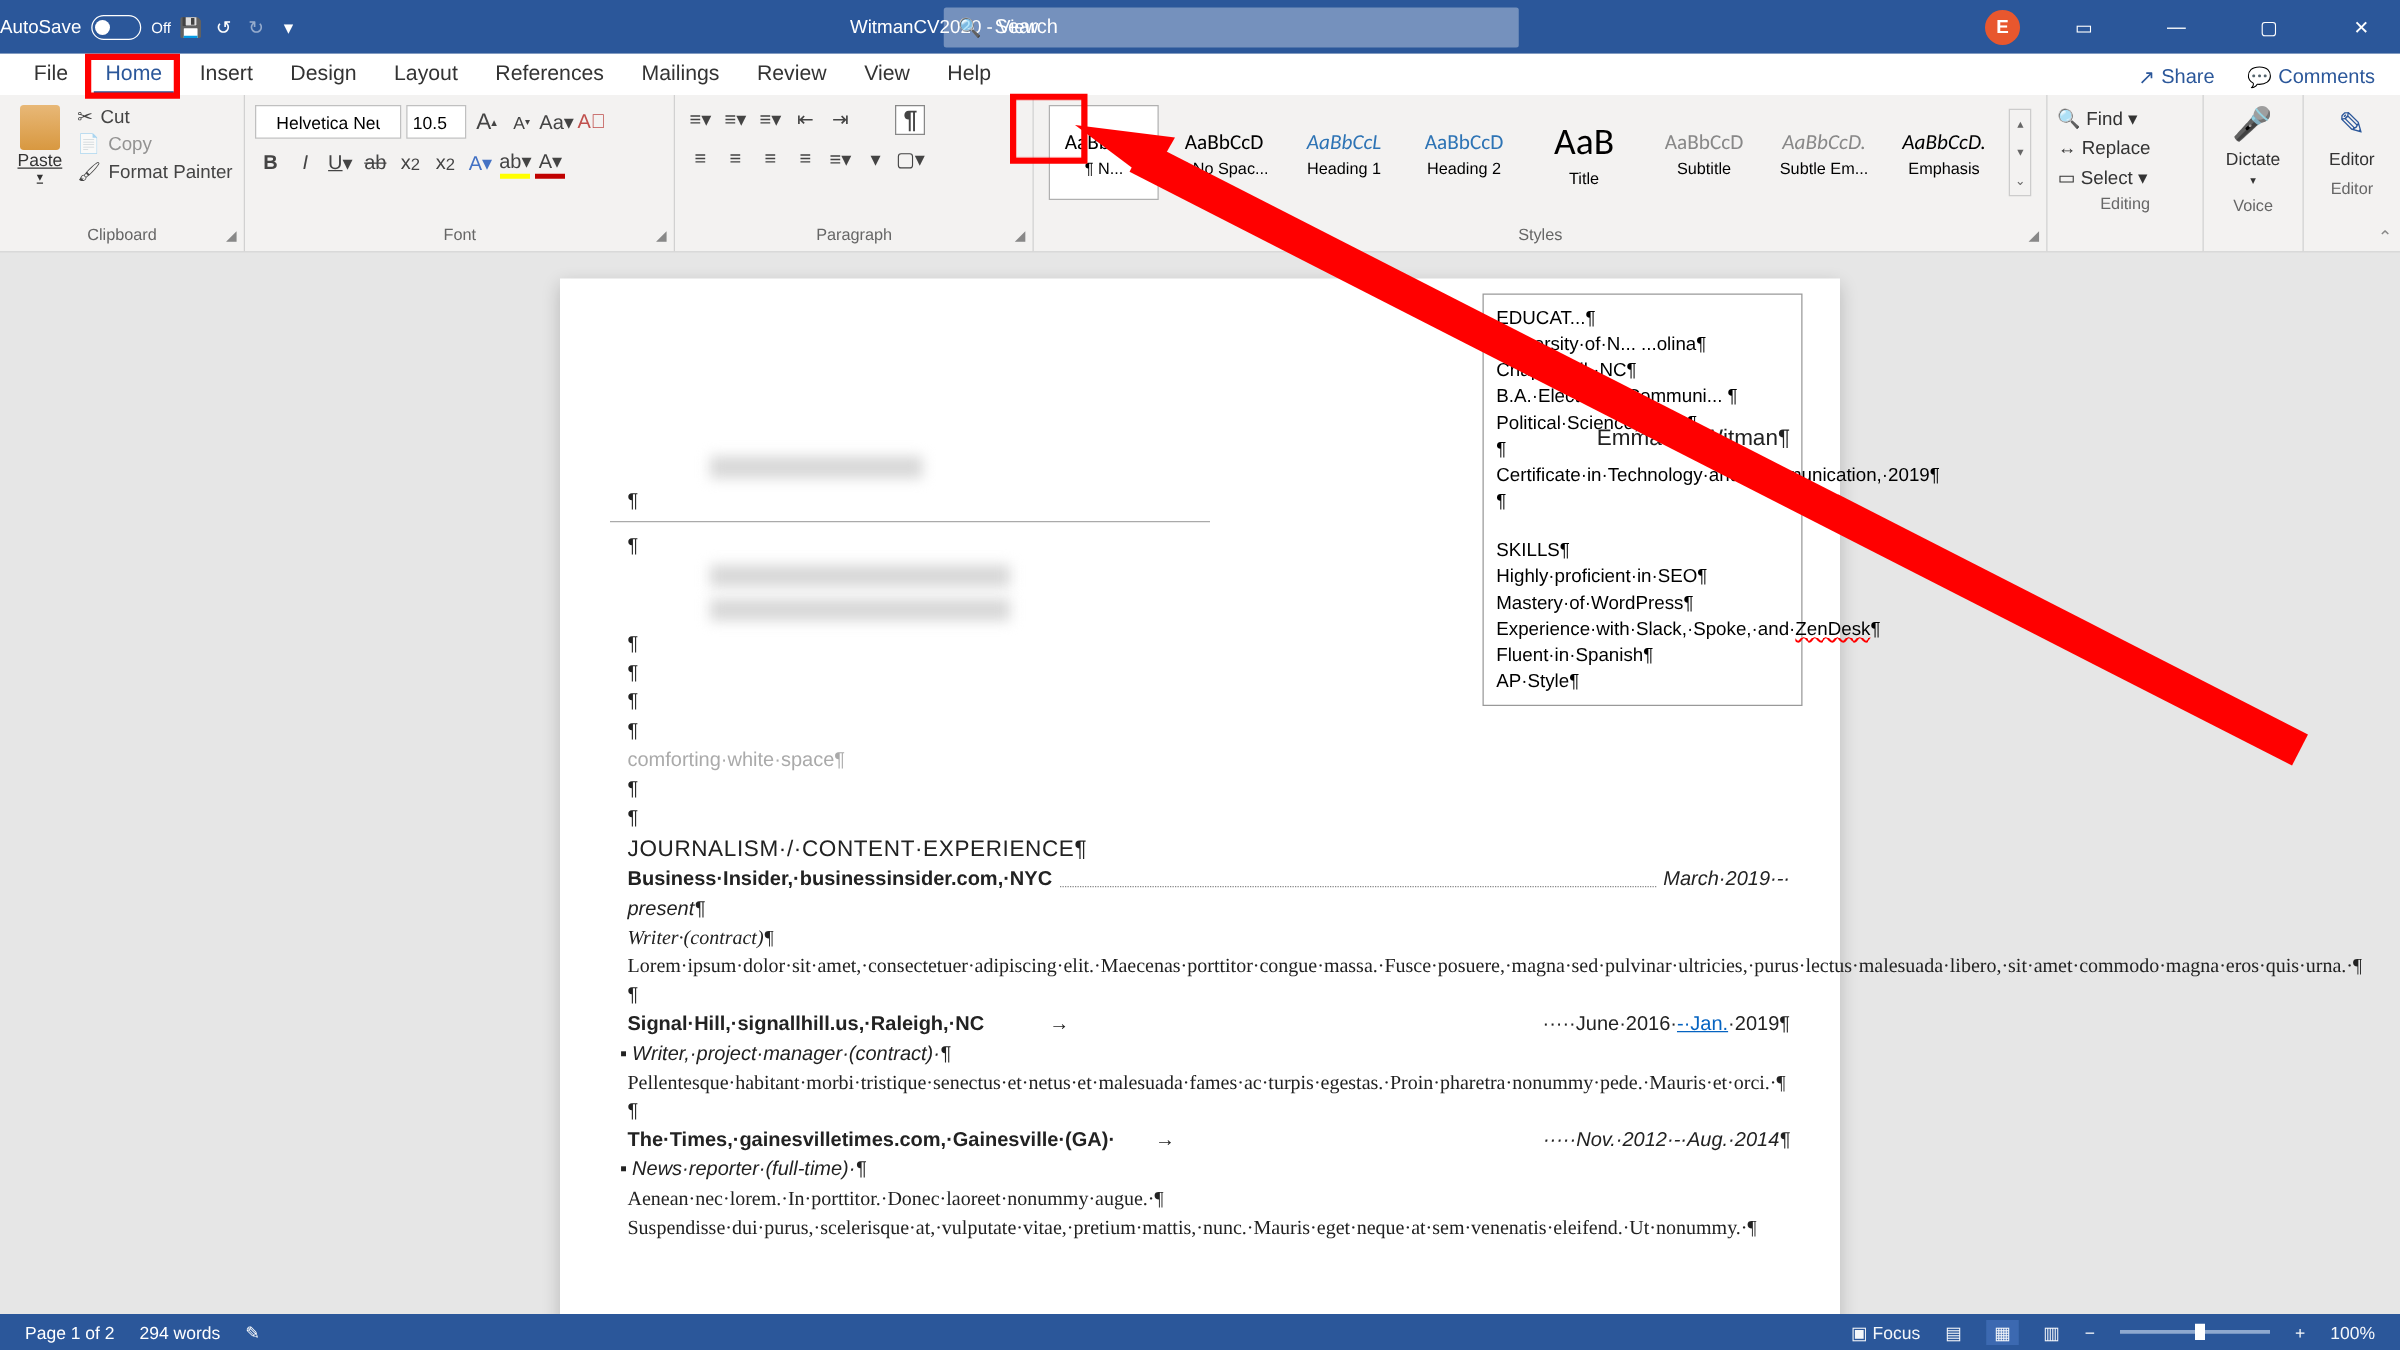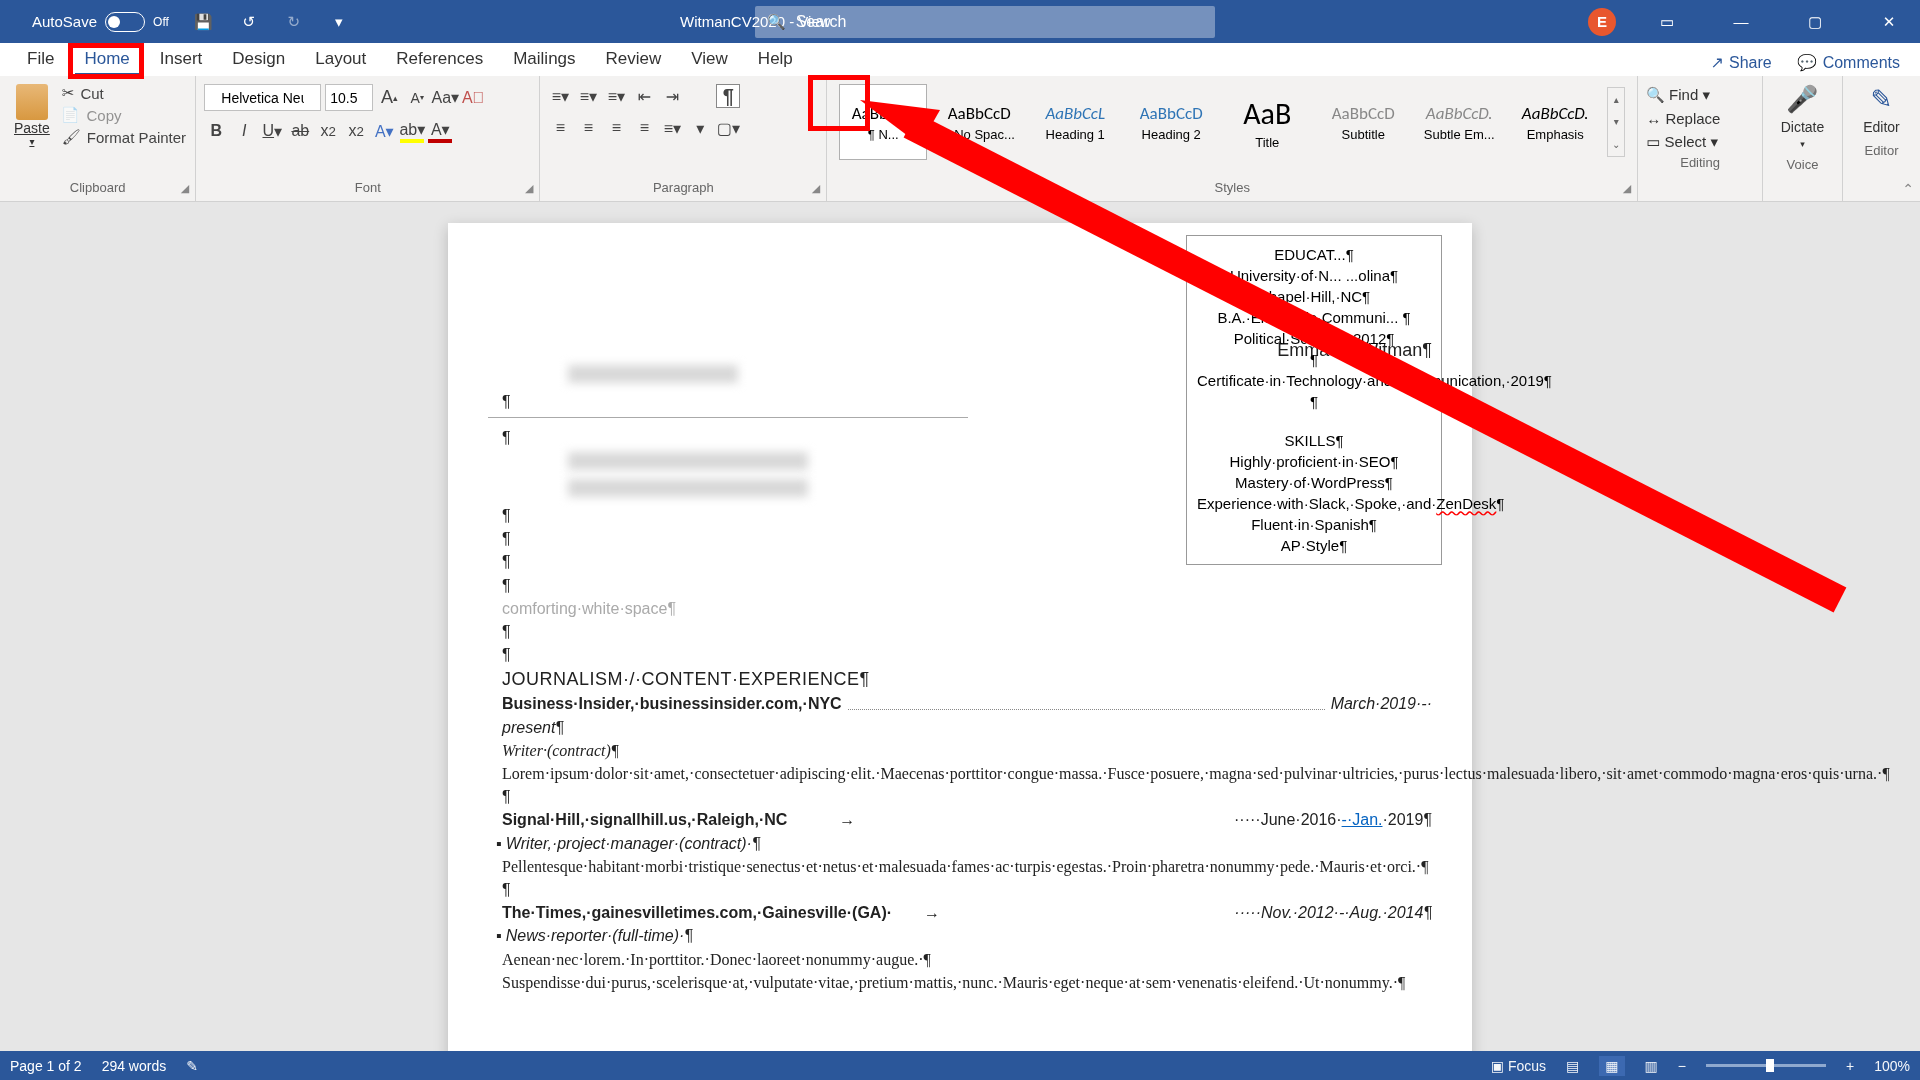--- a/index.html
+++ b/index.html
@@ -1,18 +1,18 @@
 <!DOCTYPE html>
 <html><head>
 <meta charset="utf-8">
 <style>
 *{margin:0;padding:0;box-sizing:border-box;font-family:"Segoe UI",Arial,sans-serif;}
 body{width:1920px;height:1080px;overflow:hidden;background:#e6e6e6;position:relative;}
 .titlebar{height:43px;background:#2b579a;display:flex;align-items:center;color:#fff;font-size:15px;position:relative;}
-.tb-left{display:flex;align-items:center;gap:25px;padding-left:32px;}
+.tb-left{display:flex;align-items:center;gap:6px;padding-left:0;}
 .autosave{display:flex;align-items:center;gap:8px;}
 .toggle{width:40px;height:20px;border:1.5px solid #fff;border-radius:10px;display:flex;align-items:center;padding:2px;}
 .toggle-handle{width:12px;height:12px;border-radius:50%;background:#fff;}
 .tb-icon{width:20px;height:20px;display:flex;align-items:center;justify-content:center;}
 .tb-title{position:absolute;left:50%;transform:translateX(-280px);}
 .tb-search{position:absolute;left:755px;width:460px;height:32px;background:rgba(255,255,255,0.35);display:flex;align-items:center;padding:0 12px;gap:10px;border-radius:2px;}
 .tb-search input{background:none;border:none;color:#fff;font-size:16px;outline:none;width:100%;}
 .tb-search input::placeholder{color:#fff;}
 .tb-right{position:absolute;right:8px;display:flex;align-items:center;gap:28px;}
 .avatar{width:28px;height:28px;border-radius:50%;background:#e8572e;display:flex;align-items:center;justify-content:center;font-weight:600;}
@@ -38,33 +38,33 @@
 .ico{width:24px;height:24px;display:flex;align-items:center;justify-content:center;font-size:16px;color:#444;}
 .styles-gallery{display:flex;align-items:center;gap:8px;padding:4px 4px;}
 .style-item{width:88px;height:76px;display:flex;flex-direction:column;align-items:center;justify-content:center;gap:3px;font-size:14px;}
 .style-item.sel{border:1px solid #b0b0b0;background:#fff;}
 .style-prev{font-family:Calibri;font-size:17px;}
 .editing-stack{display:flex;flex-direction:column;gap:6px;padding-top:6px;font-size:15px;color:#333;}
 .big-btn{display:flex;flex-direction:column;align-items:center;gap:4px;font-size:14px;color:#333;padding:4px 10px;}
 .canvas{position:absolute;top:205px;left:0;right:0;bottom:29px;overflow:auto;background:#e6e6e6;}
 .page{width:1024px;min-height:850px;background:#fff;margin:18px auto 30px;box-shadow:0 4px 14px rgba(0,0,0,.2);position:relative;padding:24px 40px;}
 .doc{font-family:"Helvetica Neue",Arial,sans-serif;font-size:16px;color:#222;line-height:1.45;}
-.floatbox{position:absolute;right:30px;top:12px;width:256px;border:1px solid #999;padding:8px 10px;font-size:15px;line-height:1.4;text-align:center;}
+.floatbox{position:absolute;right:30px;top:12px;width:256px;border:1px solid #999;padding:8px 10px;font-size:15px;line-height:1.4;}
 .doc .name{text-align:right;font-size:18px;}
 .blur{filter:blur(5px);background:#d8d8d8;color:#d8d8d8;display:inline-block;}
 .hr-line{border-top:1px solid #aaa;margin:4px 0 8px 0;width:480px;}
 .dim{color:#aaa;}
 .sect{font-weight:400;letter-spacing:0.5px;}
 .bold{font-weight:700;}
 .ital{font-style:italic;}
 .underline{text-decoration:underline;color:#0563c1;}
 .red-wavy{text-decoration:wavy underline red;}
 .serif{font-family:Georgia,"Times New Roman",serif;}
 .flexrow{display:flex;}
-.statusbar{position:absolute;bottom:0;left:0;right:0;height:29px;background:#2b579a;color:#fff;display:flex;align-items:center;font-size:14px;padding:0 10px;justify-content:space-between;}
+.statusbar{position:absolute;bottom:0;left:0;right:0;height:29px;background:#2b579a;color:#fff;display:flex;align-items:center;font-size:14px;padding:0 20px;justify-content:space-between;}
 .sb-left,.sb-right{display:flex;align-items:center;gap:20px;}
 .sb-right .sb-item{opacity:.95;}
 .zoom-slider{width:120px;height:3px;background:#8fa9cf;position:relative;}
 .zoom-handle{position:absolute;left:50%;top:-5px;width:8px;height:13px;background:#fff;}
 
 .annot-box1{position:absolute;border:5px solid #ff0000;z-index:999;}
 .arrow{position:absolute;z-index:998;pointer-events:none;}
 .collapse-ribbon{position:absolute;right:6px;bottom:4px;font-size:14px;color:#888;}
 </style>
 </head>

